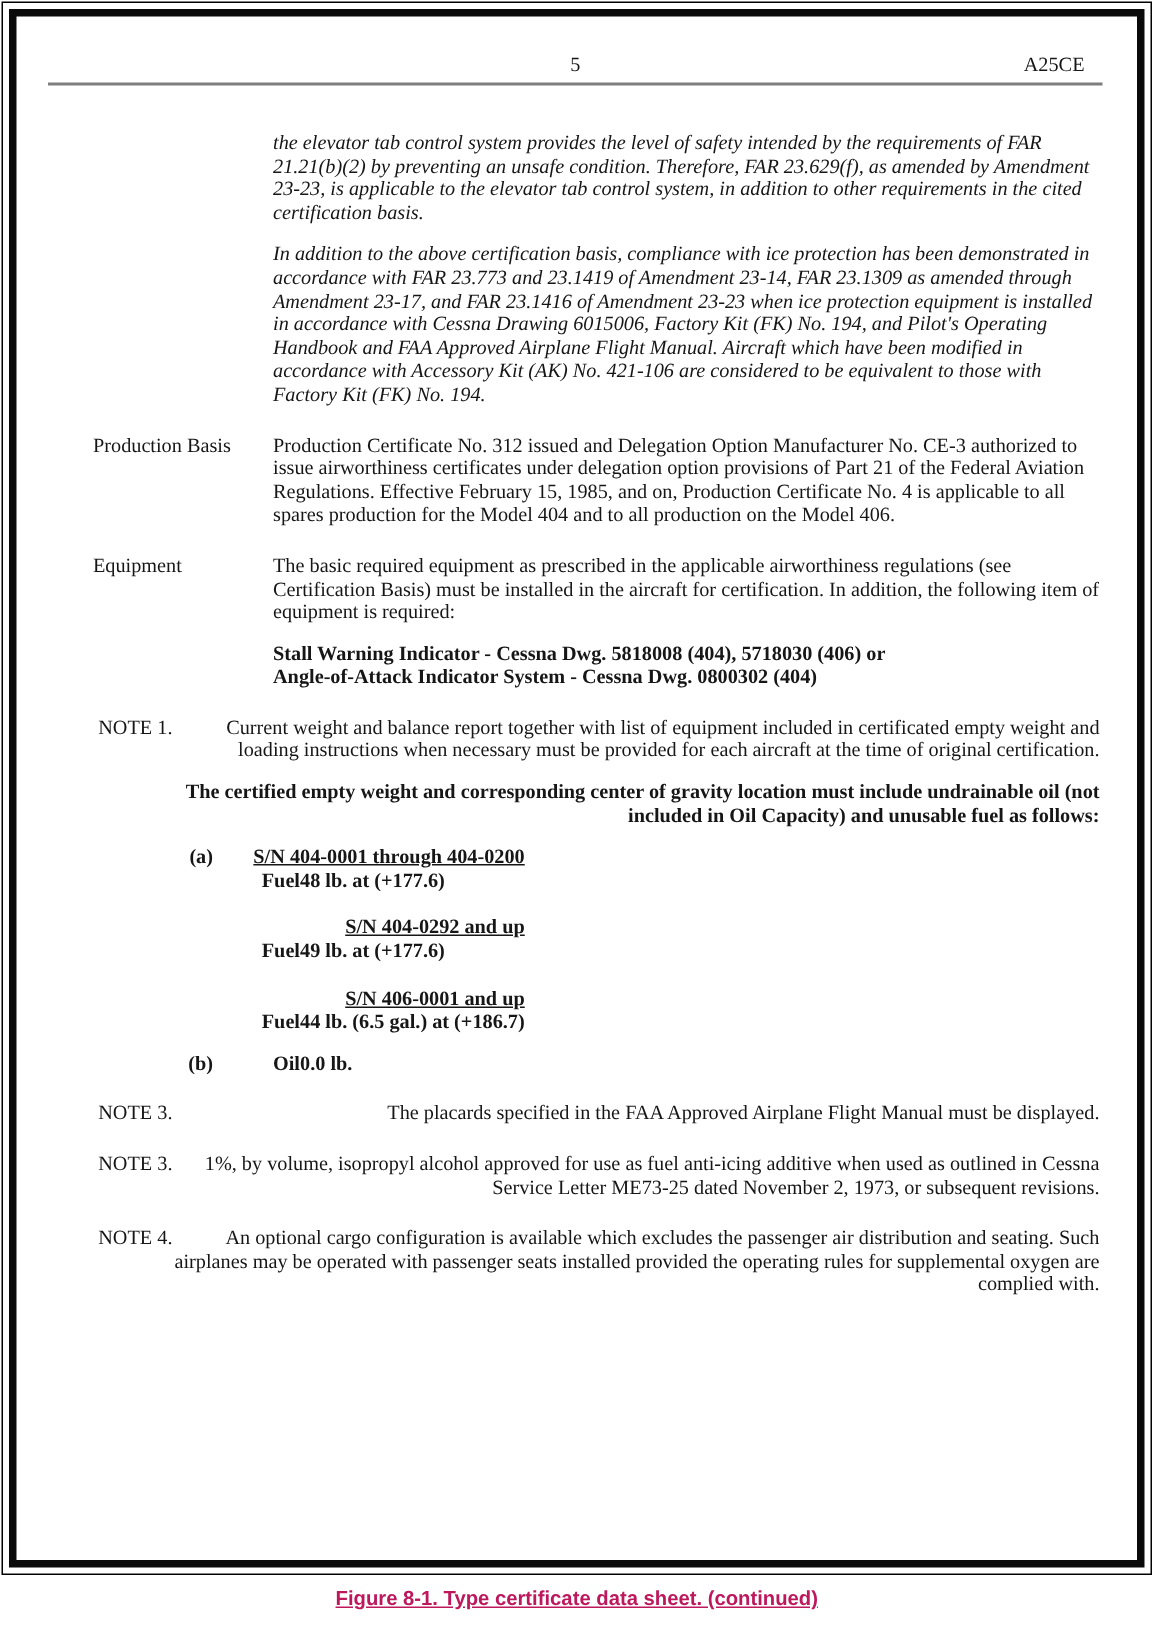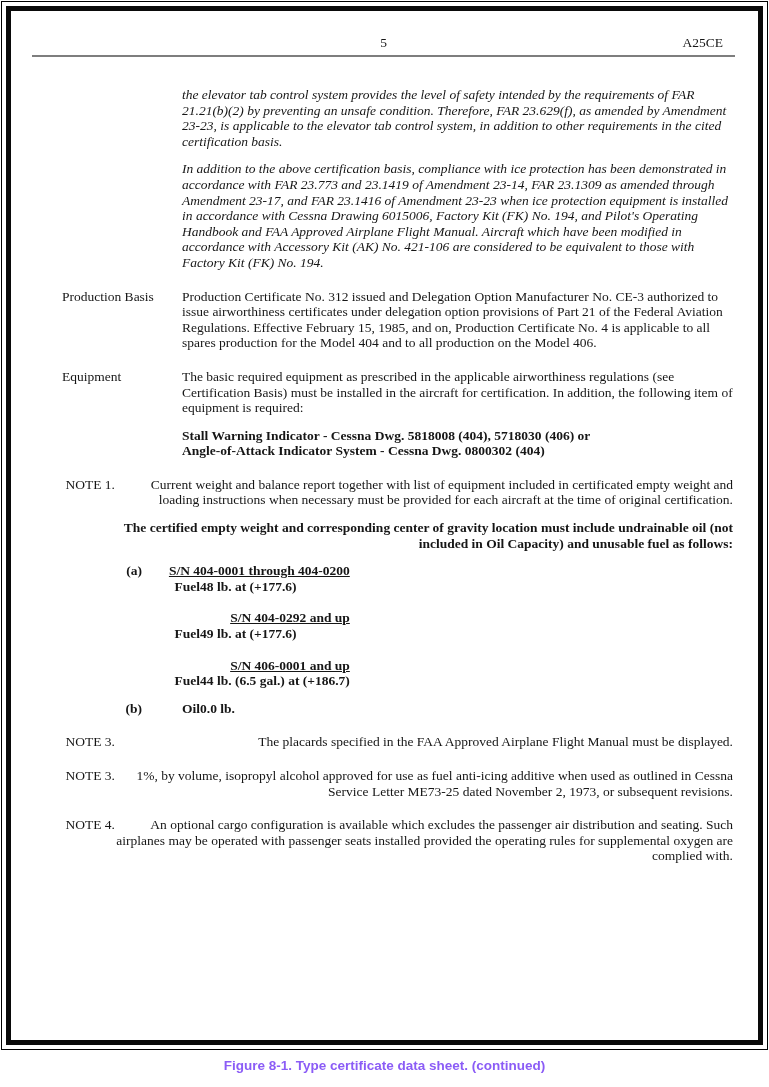--- a/index.html
+++ b/index.html
@@ -59,21 +59,22 @@
 
   .pre { white-space: pre-line; }
 
   .caption {
     position: absolute;
     top: 1058px; left: 0; width: 100%;
     text-align: center;
     font-family: "Liberation Sans", sans-serif;
     font-weight: bold;
     font-size: 13.5px;
-    color: #8b5cf6;
+    color: #be185d;
+    text-decoration: underline;
   }
 </style>
 </head>
 <body>
 
 <div class="doc-frame">
   <div class="doc-inner">
 
     <div class="doc-header">
       <span class="page-num">5</span>

